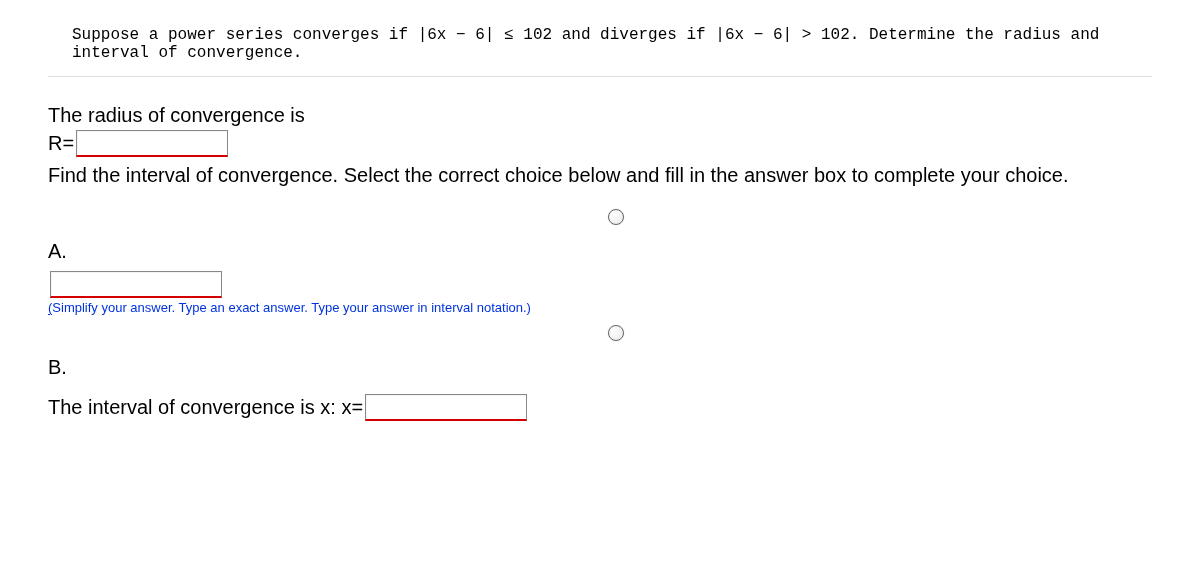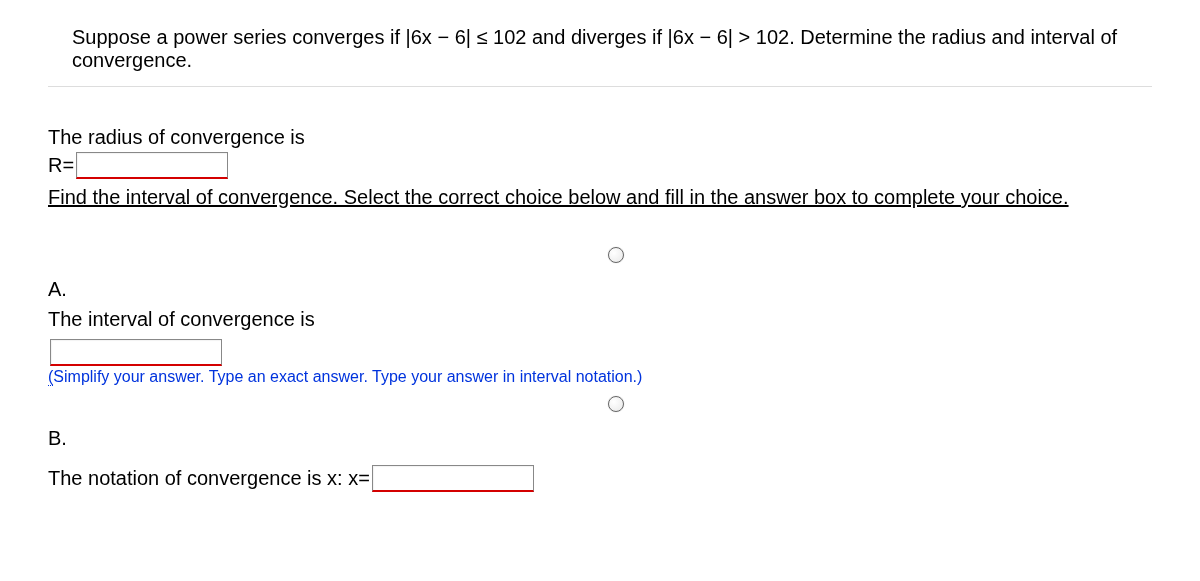--- a/index.html
+++ b/index.html
@@ -8,25 +8,26 @@
     font-family: Arial, Helvetica, sans-serif;
     background: #ffffff;
     width: 1200px;
     height: 581px;
     overflow: hidden;
   }
   .container {
     padding: 20px 48px 20px 48px;
   }
   .problem-statement {
-    font-size: 20px;
+    font-size: 16px;
     color: #000;
     padding: 6px 0 14px 24px;
     border-bottom: 1px solid #ddd;
-    margin-bottom: 36px;
+    margin-bottom: 24px;
+    font-family: Liberation Mono, monospace;
   }
   .body-text {
     font-size: 20px;
     color: #000;
     line-height: 1.4;
   }
   .radius-label {
   }
   .r-row {
     display: flex;
@@ -38,22 +39,21 @@
     width: 150px;
     height: 24px;
     border: 1px solid #888;
     border-bottom: 2px solid #d40000;
     background: #fff;
     box-shadow: inset 1px 1px 1px rgba(0,0,0,0.05);
     vertical-align: bottom;
     margin-left: 2px;
   }
   .instruction {
-    margin-bottom: 36px;
-    text-decoration: underline;
+    margin-bottom: 20px;
   }
   .radio-wrap {
     position: relative;
     height: 20px;
     margin-bottom: 8px;
   }
   .radio-input {
     position: absolute;
     left: 560px;
     top: 0;
@@ -68,21 +68,21 @@
     margin-bottom: 10px;
   }
   .choice-label {
     margin-bottom: 2px;
   }
   .interval-input-row {
     margin: 6px 0 2px 0;
   }
   .hint {
     color: #0033dd;
-    font-size: 16px;
+    font-size: 13px;
   }
   .open-paren {
     color: #0033dd;
     border-bottom: 1px dotted #0033dd;
     display: inline-block;
     line-height: 1;
   }
   .xrow {
     display: flex;
     align-items: flex-end;
@@ -104,34 +104,33 @@
   </div>
 
   <div class="body-text instruction">Find the interval of convergence. Select the correct choice below and fill in the answer box to complete your choice.</div>
 
   <div class="radio-wrap">
     <span class="radio-input"></span>
   </div>
 
   <div class="choice-block">
     <div class="body-text choice-label">A.</div>
-    <div class="body-text">The interval of convergence is</div>
     <div class="interval-input-row">
       <span class="input-box" style="width:170px;"></span>
     </div>
     <div class="hint">
       <span class="open-paren">(</span><span>Simplify your answer. Type an exact answer. Type your answer in interval notation.)</span>
     </div>
   </div>
 
   <div class="radio-wrap">
     <span class="radio-input"></span>
   </div>
 
   <div class="choice-block">
     <div class="body-text choice-label">B.</div>
     <div class="xrow body-text">
-      <span>The notation of convergence is x: x=</span>
+      <span>The interval of convergence is x: x=</span>
       <span class="input-box" style="width:160px;"></span>
     </div>
   </div>
 
 </div>
 
 </body></html>

